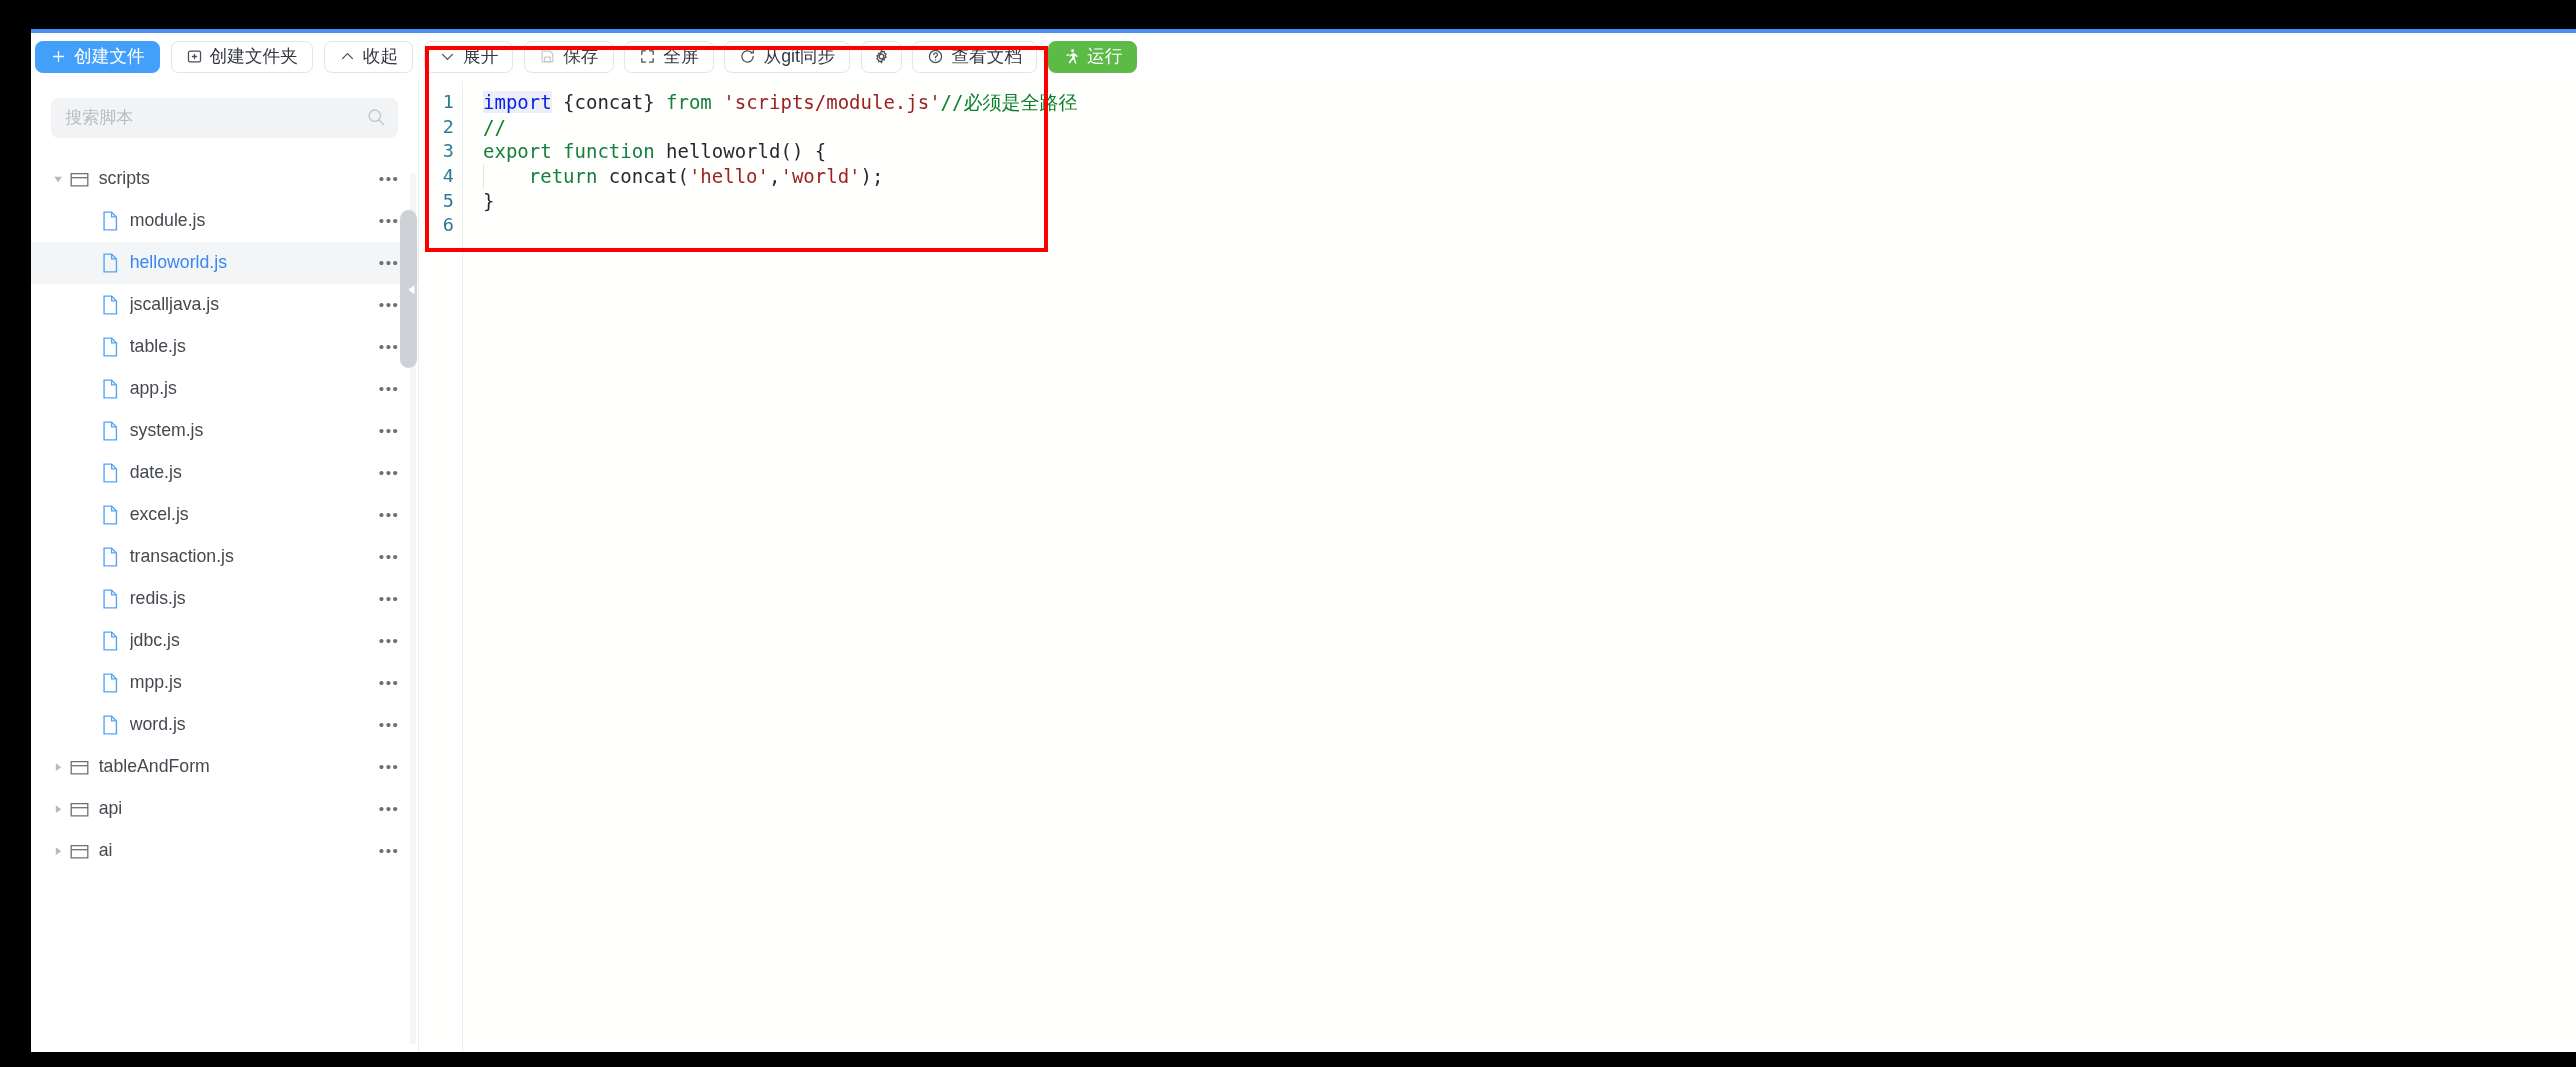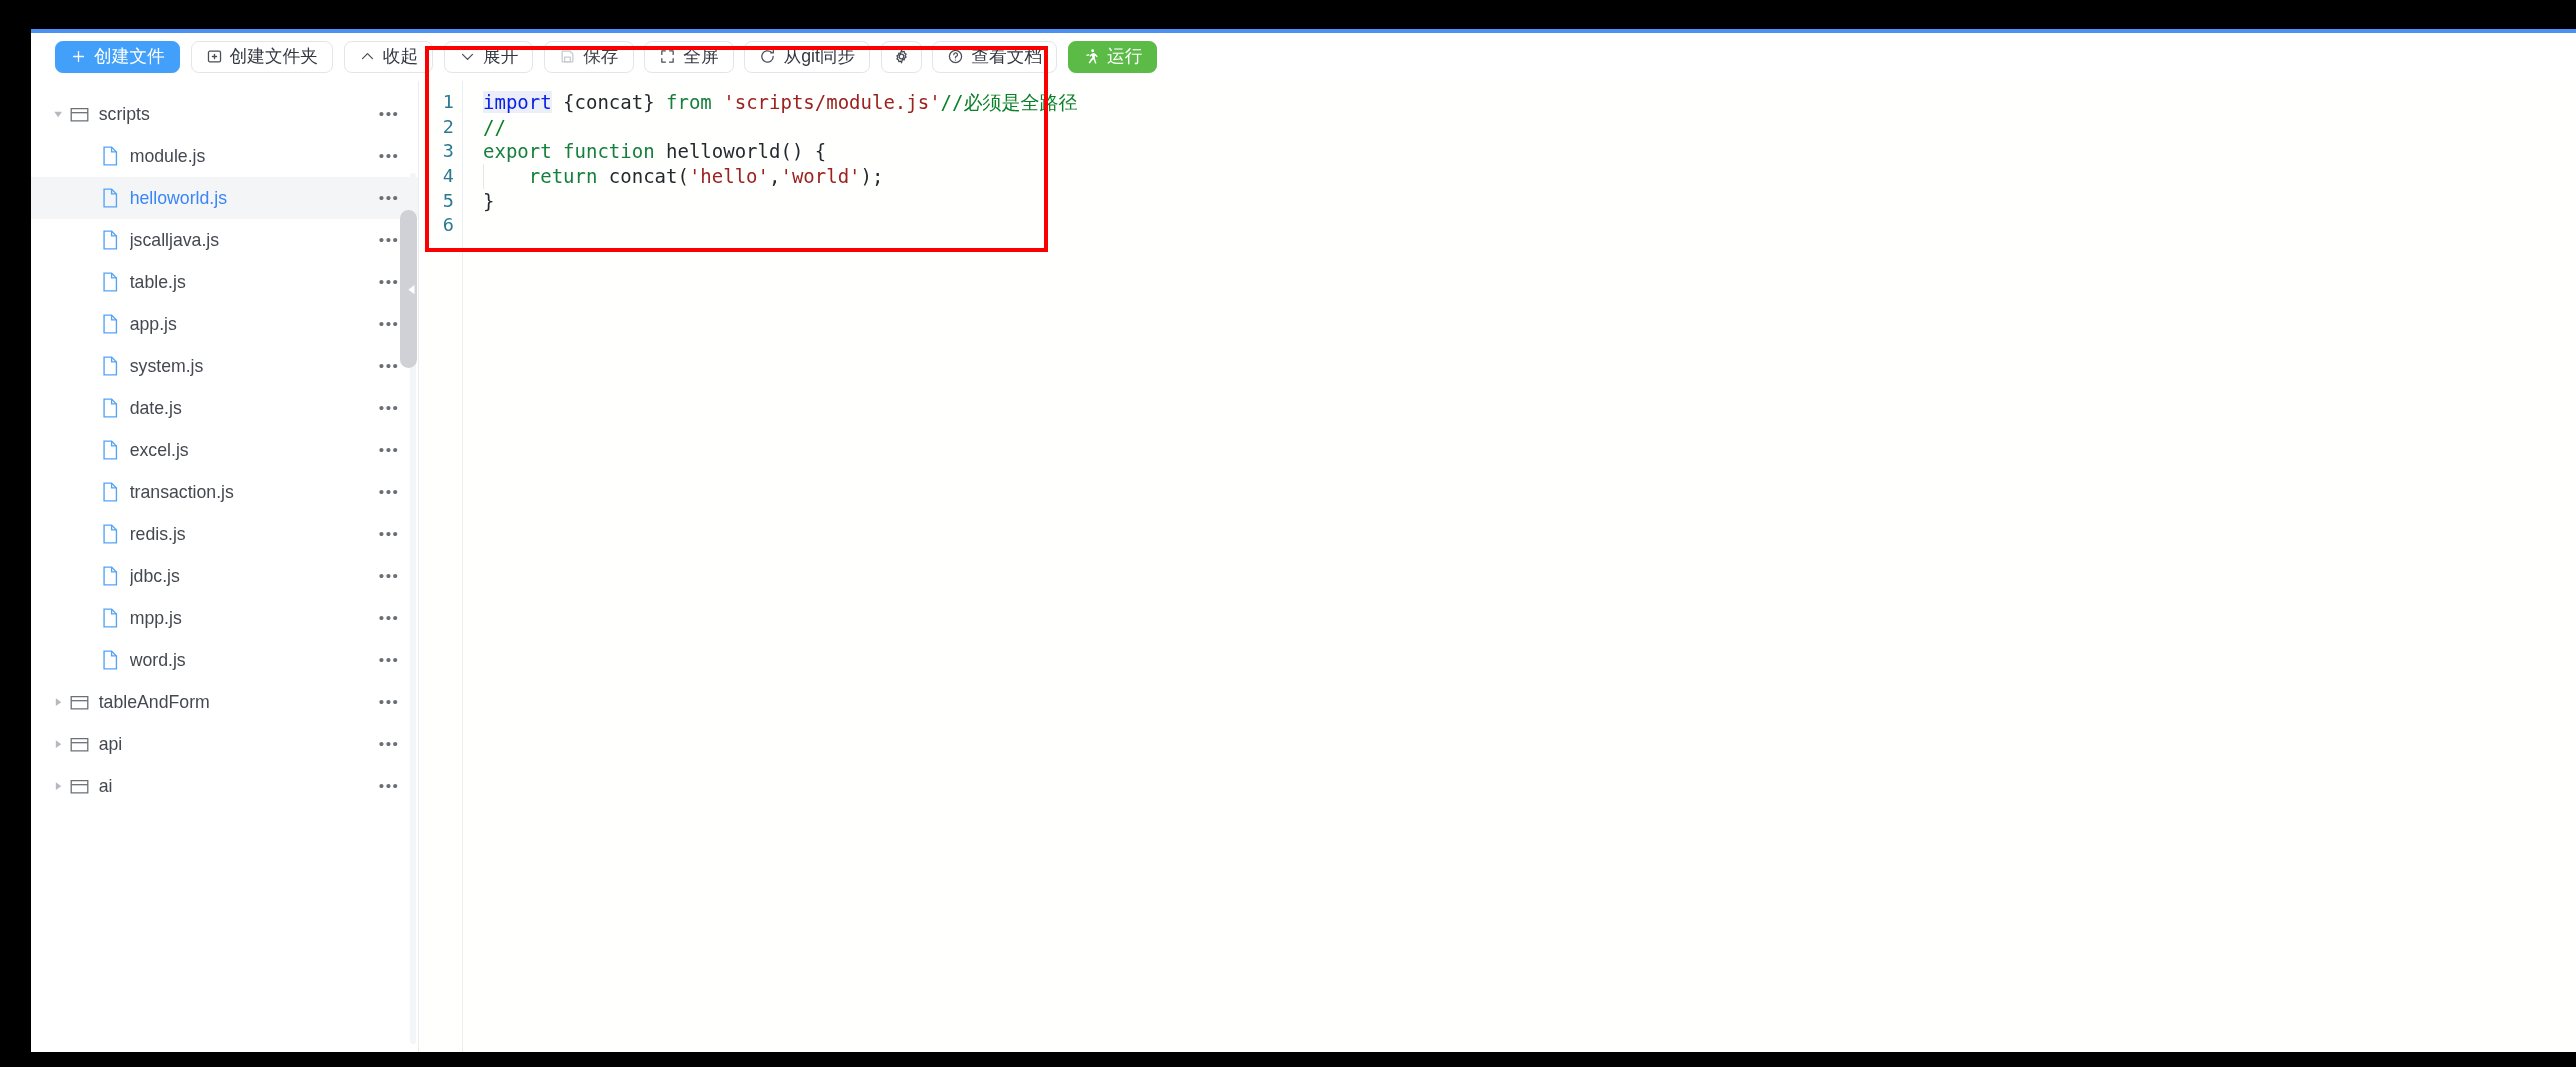--- a/index.html
+++ b/index.html
@@ -28,21 +28,21 @@
   }
 
   
   .toolbar {
     position: absolute;
     left: 0; top: 3.8px;
     width: 100%; height: 48px;
     background: #ffffff;
     display: flex;
     align-items: center;
-    padding-left: 24px;
+    padding-left: 4px;
     gap: 10.8px;
   }
   .tbtn {
     height: 32px;
     border: 0.8px solid #e2e4e8;
     border-radius: 7.7px;
     background: #ffffff;
     color: #333740;
     font-size: 17.7px;
     display: inline-flex;
@@ -332,20 +332,31 @@
             <path d="M8.6 8.5l-3.9.9.4 1.9 3.6-.8z"></path>
           </svg>
         </span>
         <span>运行</span>
       </div>
     </div>
   <div class="tb-underline"></div>
 
   <div class="sidebar">
 
+    <div class="search-wrap">
+      <div class="search-box">
+        <input type="text" placeholder="搜索脚本" style="">
+        <span class="search-ic">
+          <svg width="20" height="20" viewBox="0 0 24 24" fill="none" stroke="#8b8f96" stroke-width="1.7">
+            <circle cx="10.5" cy="10.5" r="6.8"></circle>
+            <line x1="15.4" y1="15.4" x2="21" y2="21" stroke-linecap="round"></line>
+          </svg>
+        </span>
+      </div>
+    </div>
 
     <div class="tree" id="tree">
         <div class="row">
           <div class="indent" style="width: 17px;"></div>
           <div class="caret">
             <svg width="12.3" height="12.3" viewBox="0 0 16 16">
               <polygon points="3,5 13,5 8,12" fill="#b6b9bf"></polygon>
             </svg>
           </div>
           <div class="ficon">

